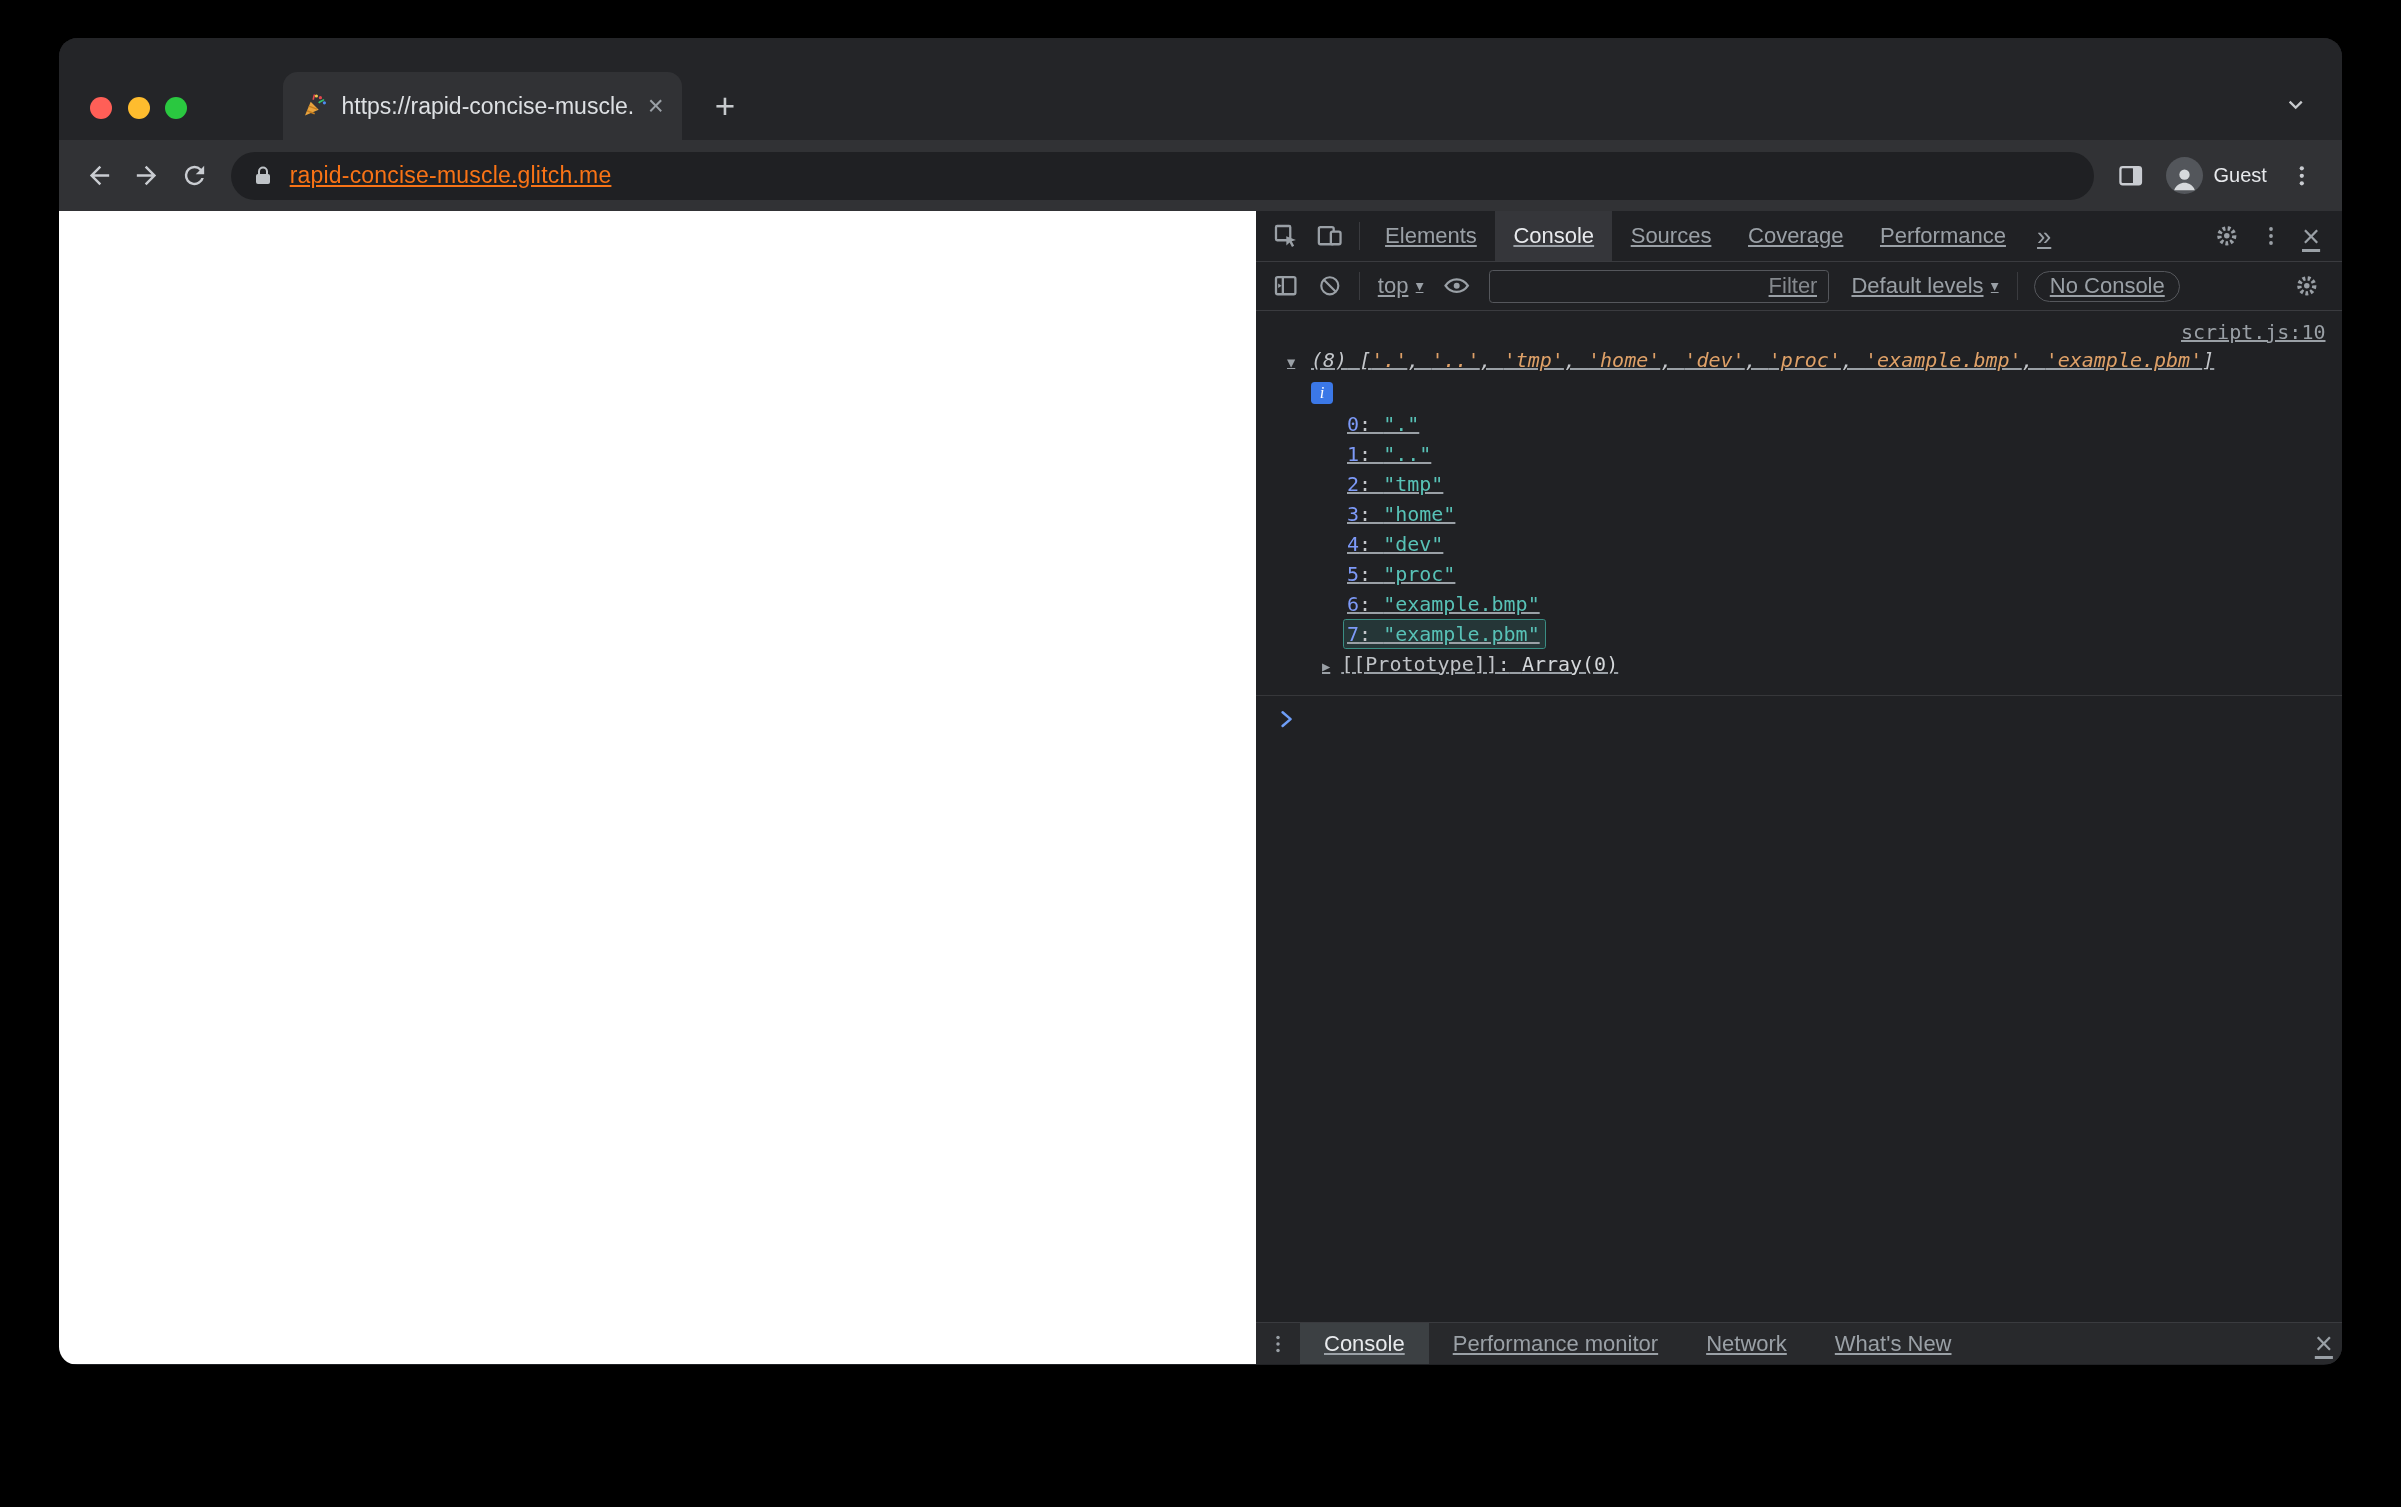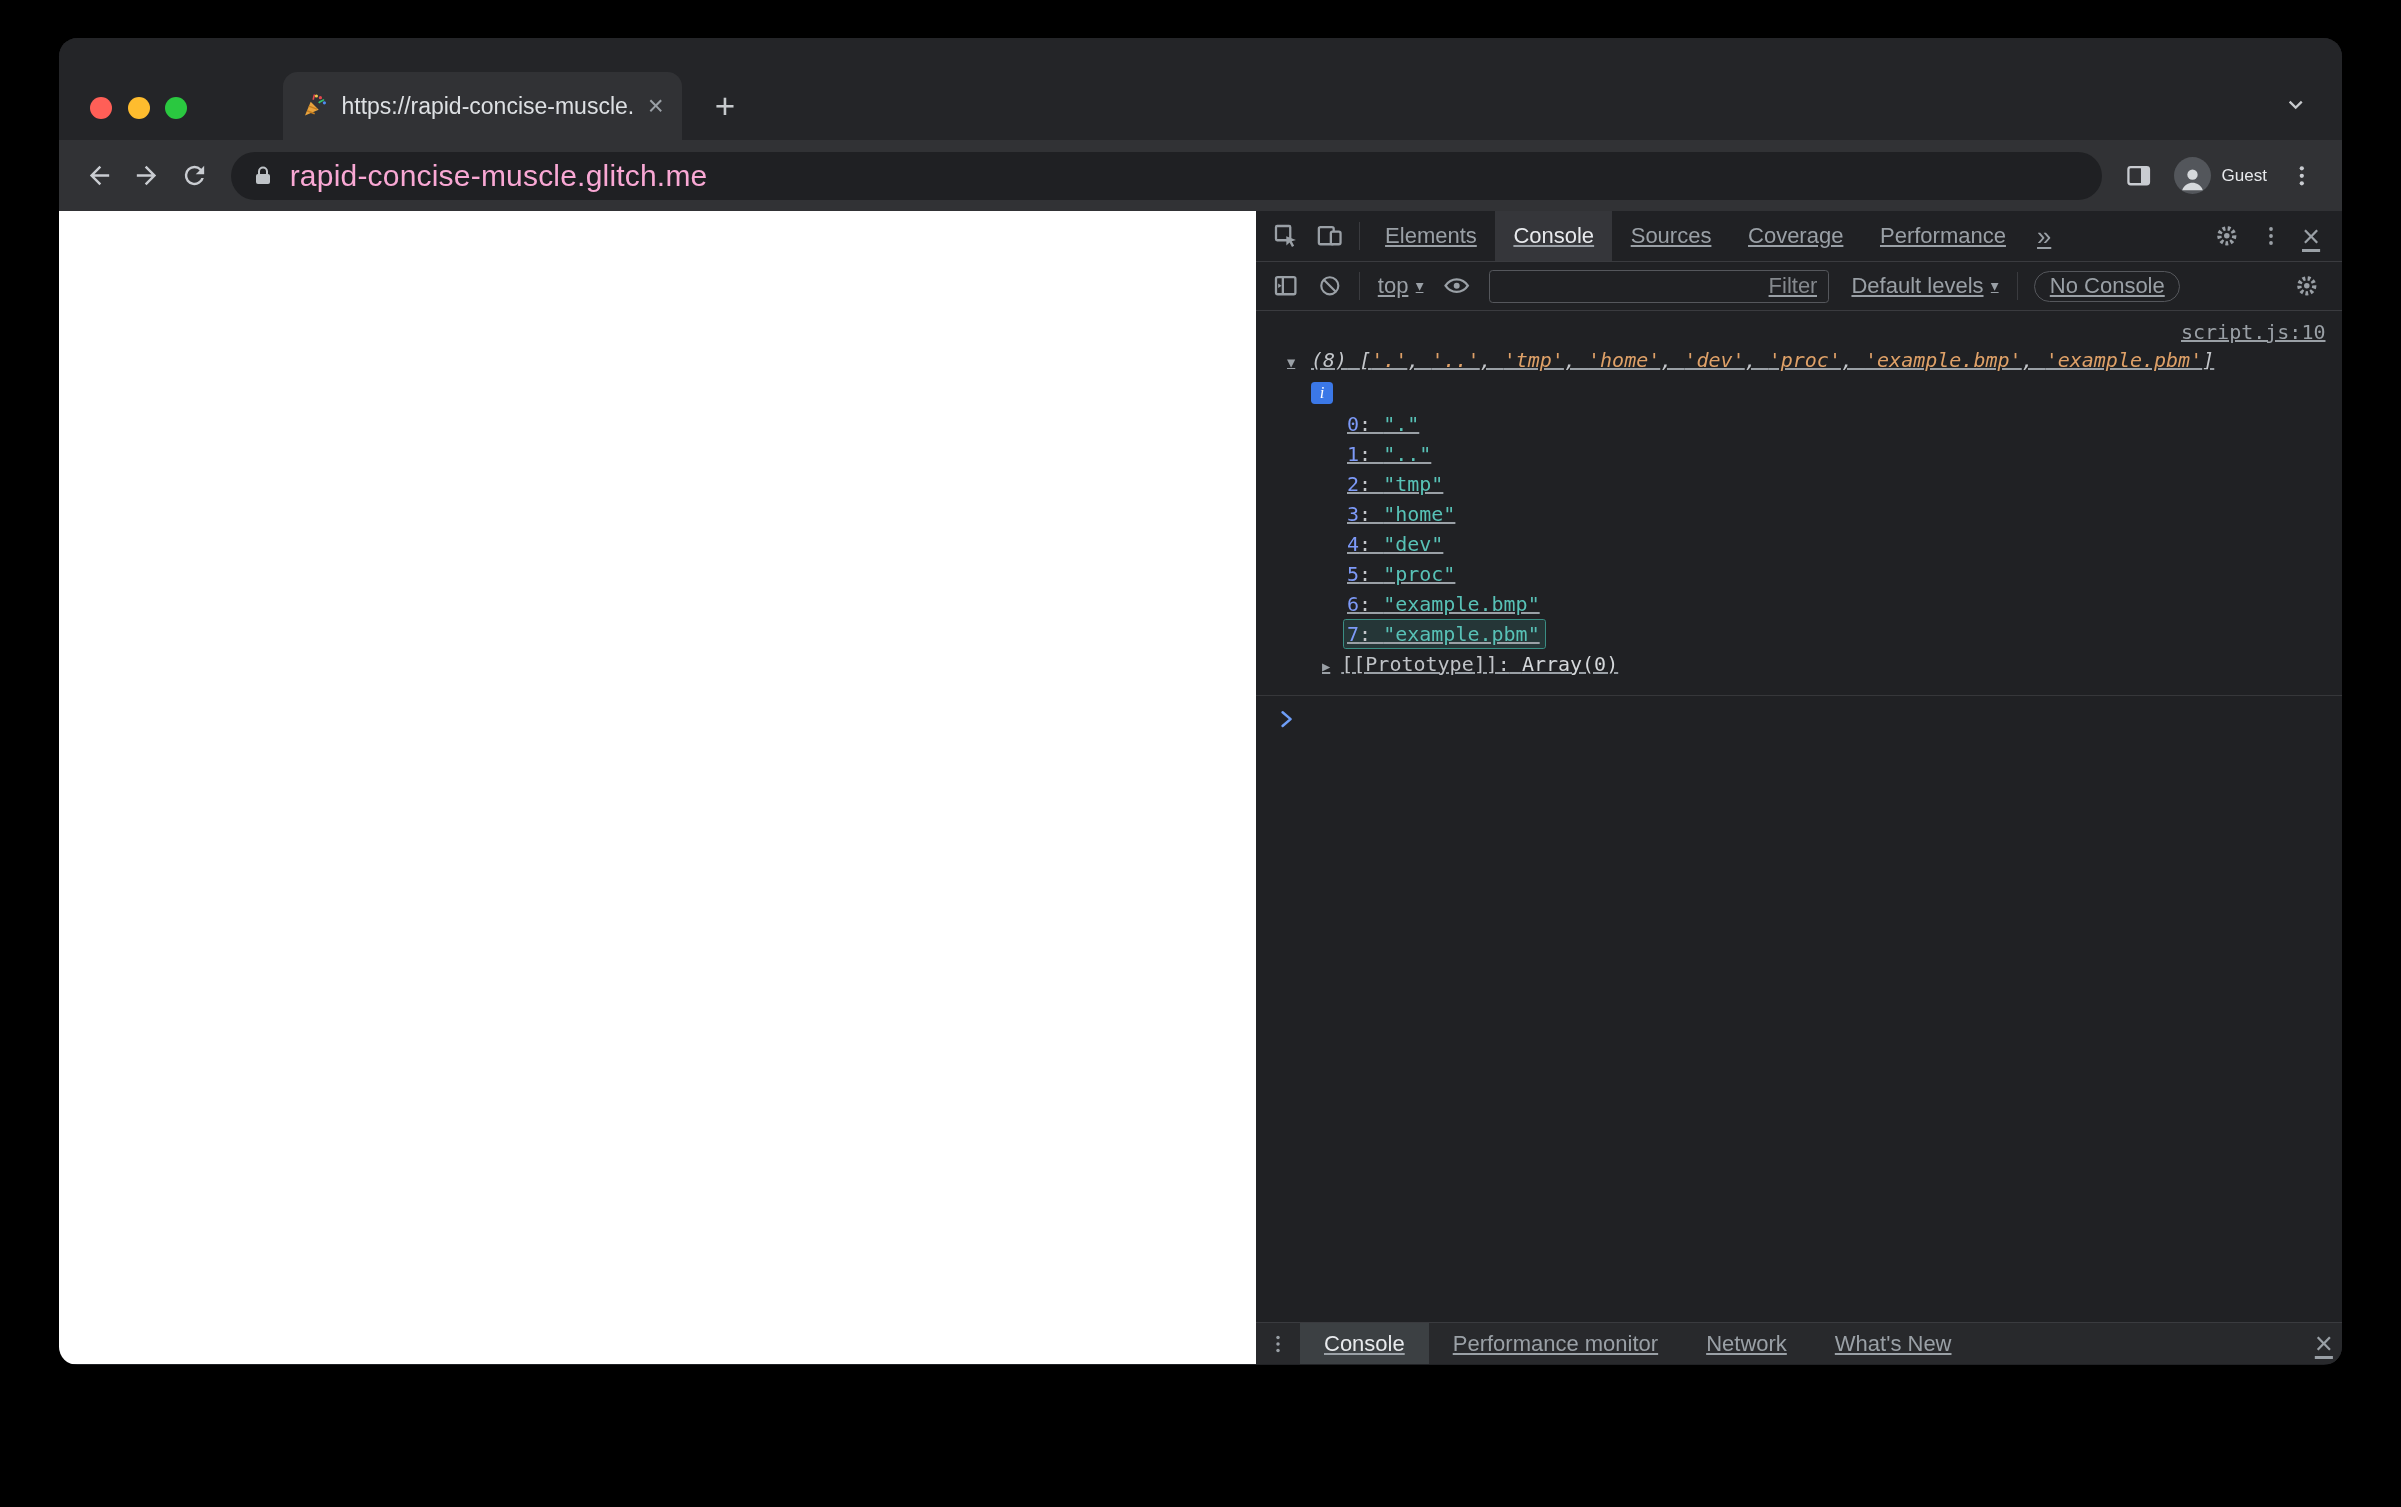--- a/index.html
+++ b/index.html
@@ -25,25 +25,25 @@
             align-items:center; justify-content:center; color:#c7cacd; font-size:35px; border-radius:50%; }
   .strip-chevron { position:absolute; right:33px; bottom:22px; color:#c7cacd; display:flex; }
 
   
   .navbar { height:71px; background:#313235; display:flex; align-items:center; padding:0 16.5px; }
   .navbtn { width:44px; height:44px; border:none; background:transparent; color:#c9ccd1;
             display:flex; align-items:center; justify-content:center; border-radius:50%; margin:0 1.8px; }
   .addressbar { flex:1; height:48px; background:#1f2023; border-radius:24px; display:flex;
                 align-items:center; margin:0 12.8px; padding:0 20px; gap:14.6px; }
   .lockwrap{ display:flex; color:#bfc3c7 }
-  .url { font-size:30px; color:#f9a8d4; letter-spacing:0.2px; }
+  .url { font-size:23px; color:#f97316; letter-spacing:0.2px;text-decoration:underline; }
   .profile { display:flex; align-items:center; gap:11px; padding:0 11px; }
   .avatar { width:37px; height:37px; border-radius:50%; background:#53565b; color:#d6d9dc;
             display:flex; align-items:flex-end; justify-content:center; overflow:hidden; }
-  .profile-label { font-size:17px; color:#e7e9ec; }
+  .profile-label { font-size:20px; color:#e7e9ec; }
 
   
   .content { display:flex; height:1153px; }
   .page { width:1197px; background:#ffffff; }
   .devtools { flex:1; display:flex; flex-direction:column; background:#202124; color:#9aa0a6; min-width:0;text-decoration:underline; }
 
   .dt-tabs { height:51px; flex:none; display:flex; align-items:center; border-bottom:0.9px solid #3a3b3f;
              padding:0 12.8px 0 7.3px; font-size:22px; }
   .iconbtn { min-width:44px; height:40px; background:transparent; border:none; color:#9aa0a6;
              display:flex; align-items:center; justify-content:center; }

